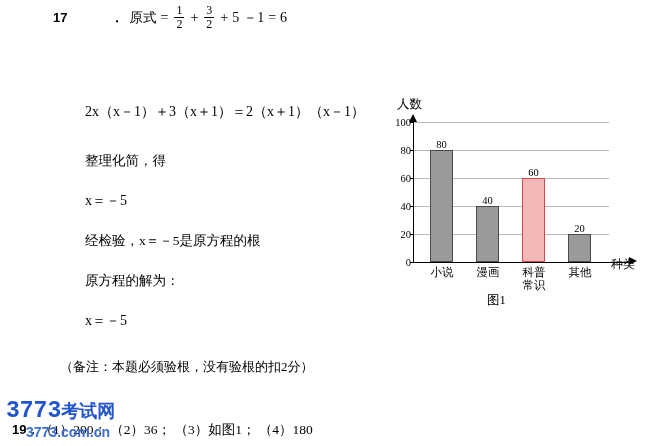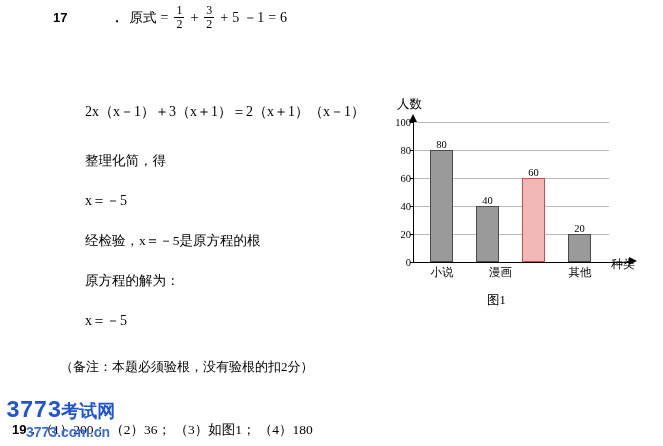--- a/index.html
+++ b/index.html
@@ -342,22 +342,26 @@
       <div class="bar" style="left:108px; height:84px; background:#f2b8b8; border:1px solid #d04a4a;">
         <span class="bar-value">60</span>
       </div>
       <div class="bar" style="left:154px; height:28px; background:#9a9a9a; border:1px solid #4a4a4a;">
         <span class="bar-value">20</span>
       </div>
 
       <div class="cat-label" style="left:4px; width:48px;">
         <div>小说</div>
       </div>
-      <div class="cat-label" style="left:50px; width:48px;text-align:right;">
+      <div class="cat-label" style="left:50px; width:48px;">
         <div>漫画</div>
+      </div>
+      <div class="cat-label" style="left:96px; width:48px;">
+        <div>科普</div>
+        <div>常识</div>
       </div>
       <div class="cat-label" style="left:142px; width:48px;">
         <div>其他</div>
       </div>
     </div>
 
     <div id="x-arrow"></div>
     <div id="x-arrow-head"></div>
     <div id="x-axis-title">种类</div>
 

